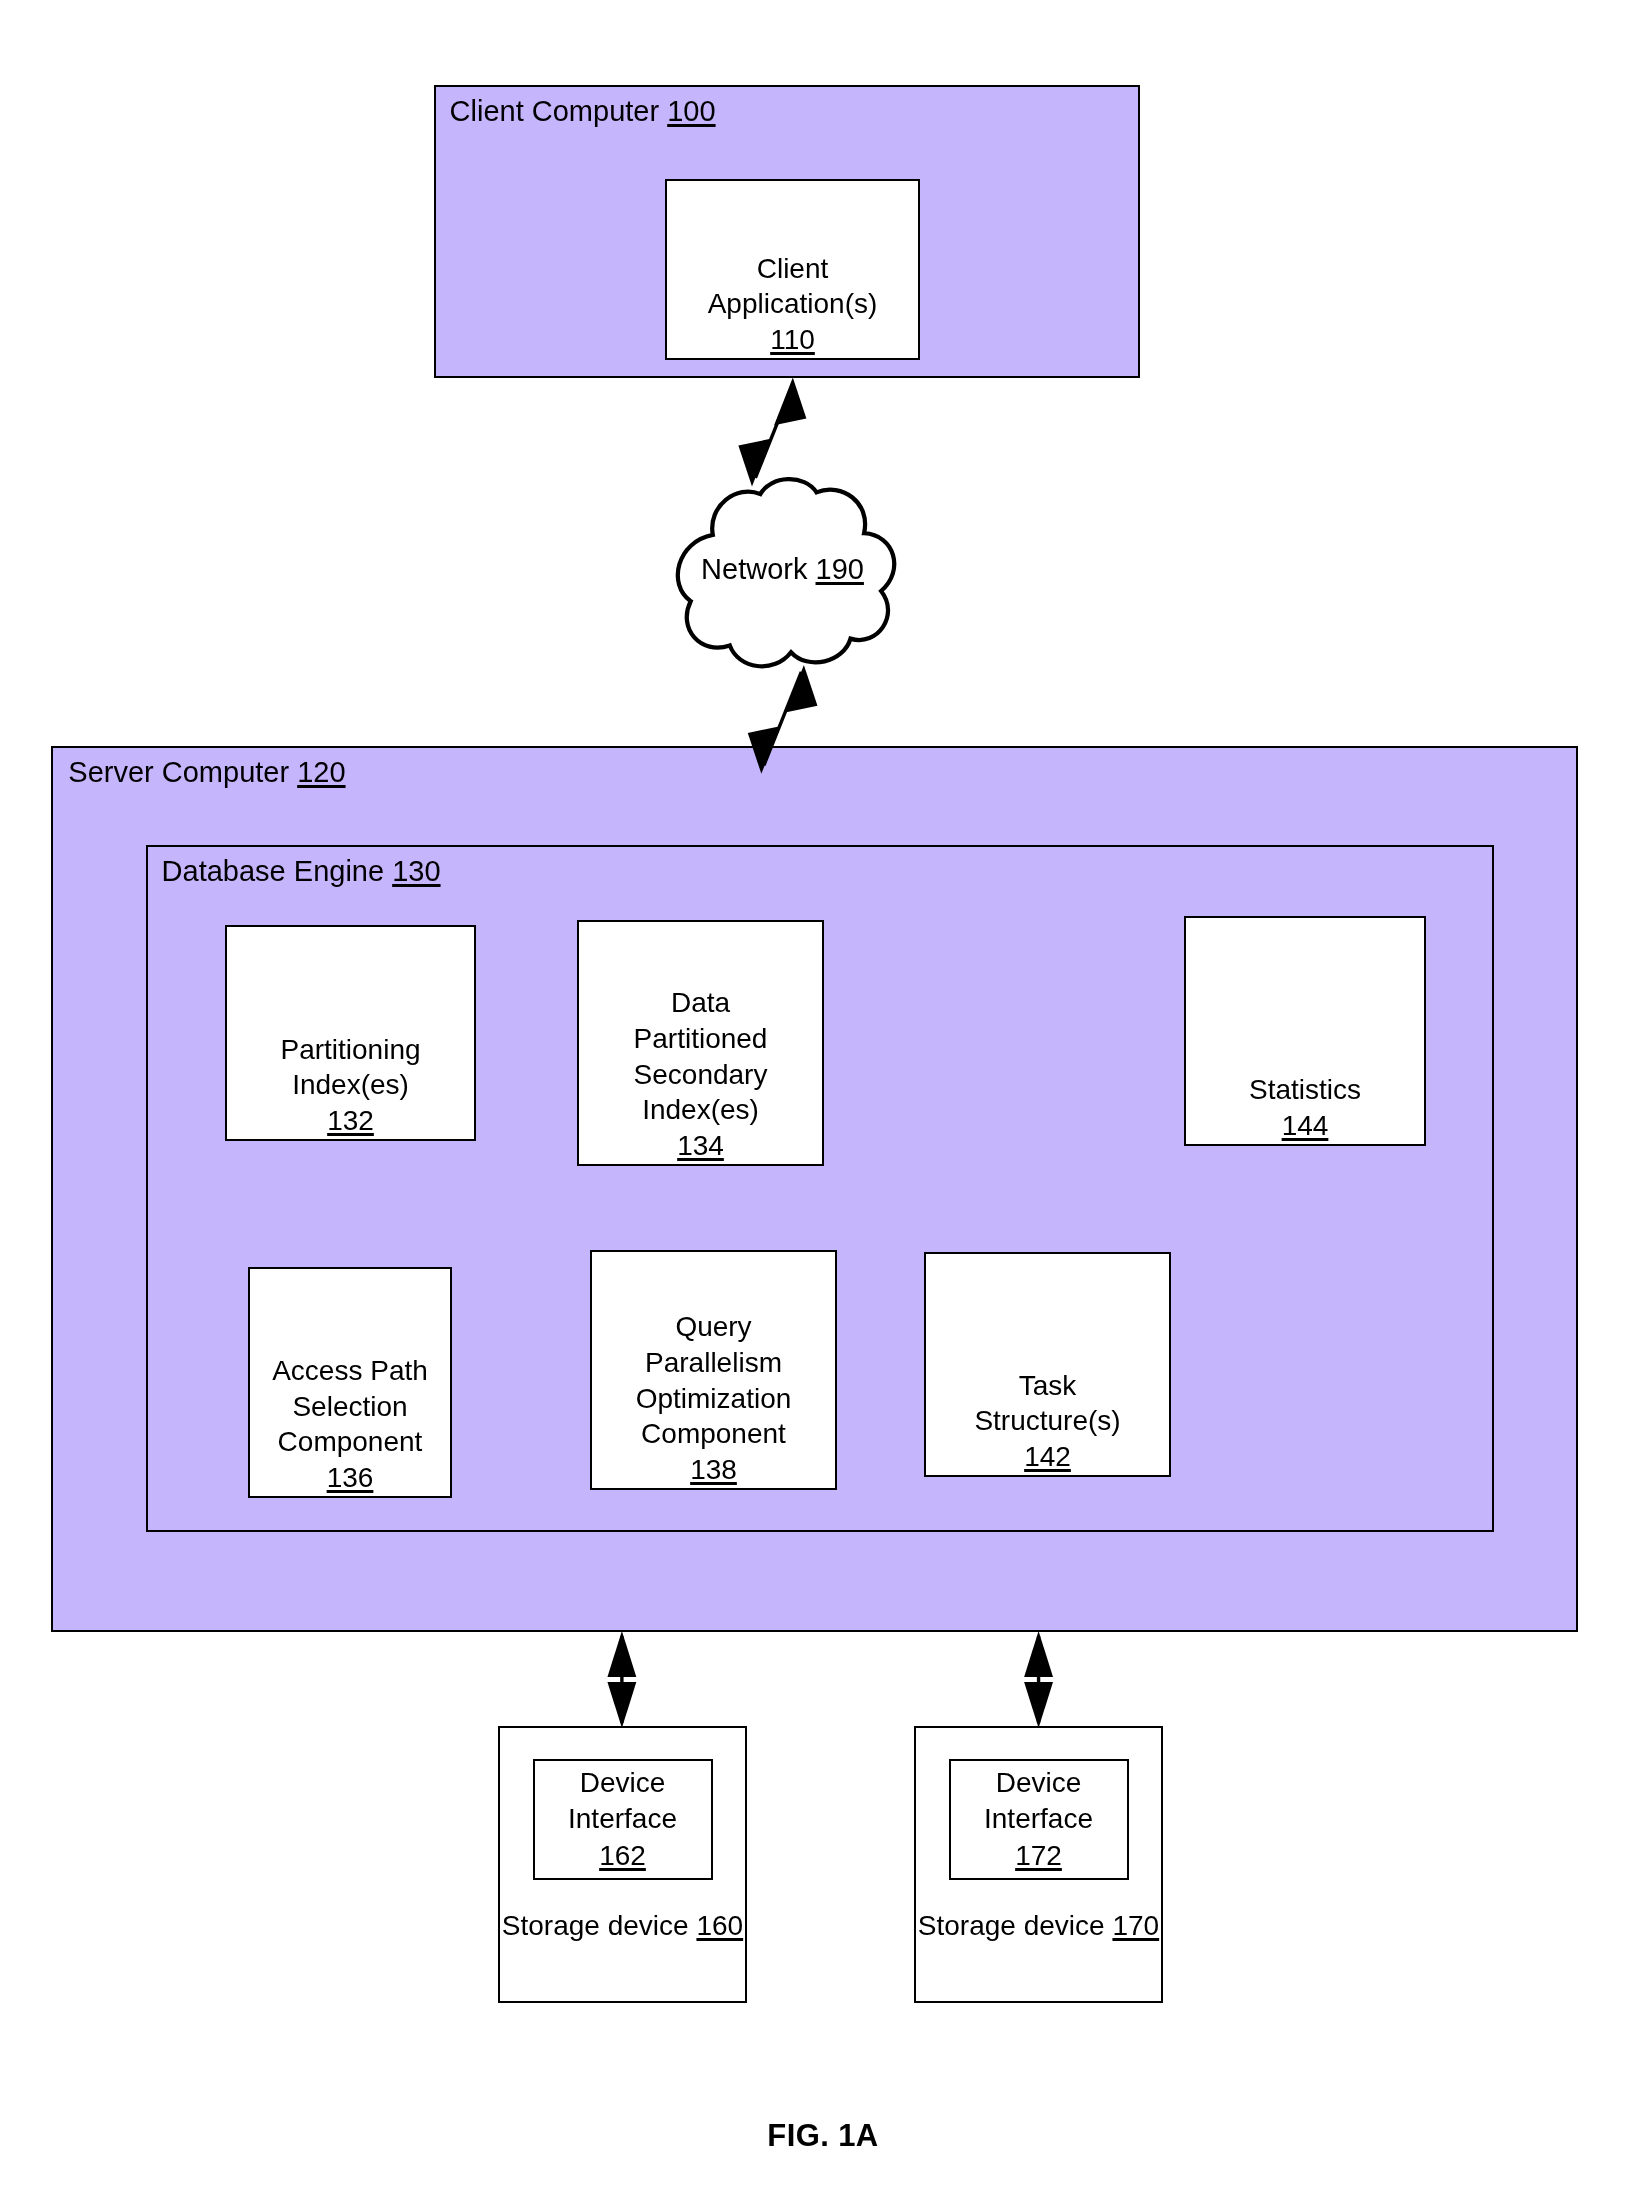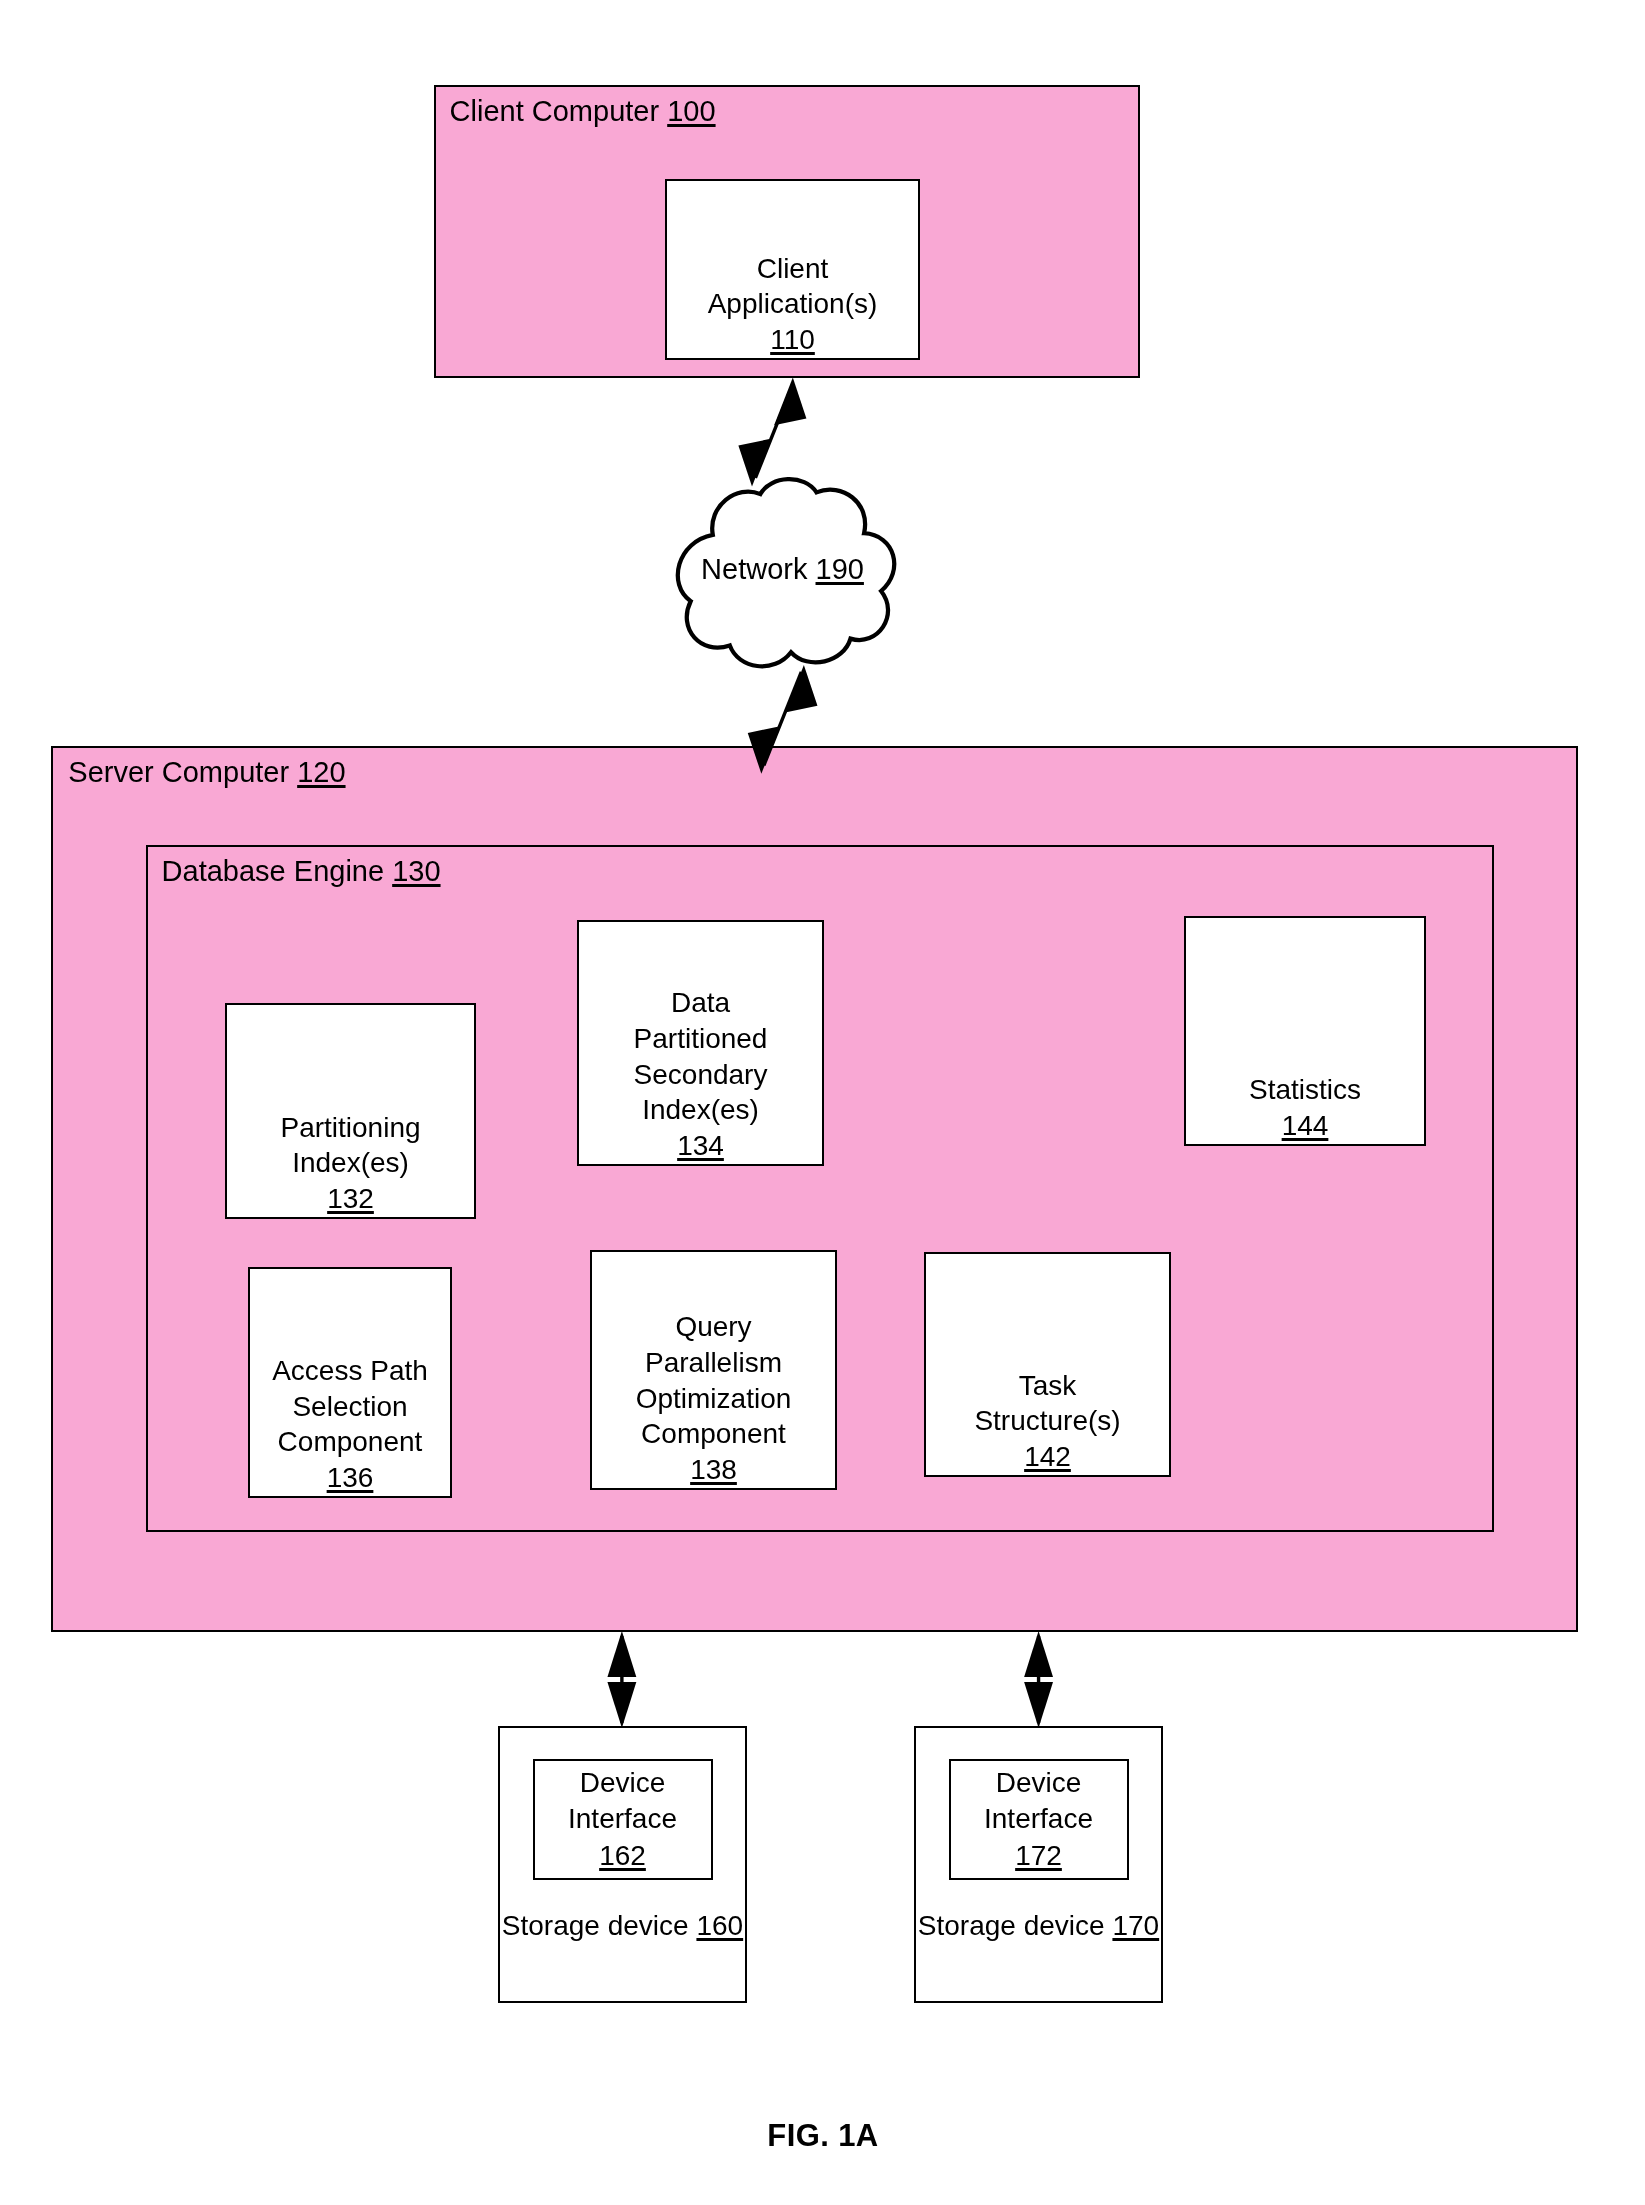--- a/index.html
+++ b/index.html
@@ -16,21 +16,21 @@
     width: 1646px;
     height: 2205px;
     background: #ffffff;
     overflow: hidden;
   }
 
   
   .box {
     position: absolute;
     border: 2.6px solid #000000;
-    background: #f9a8d4;
+    background: #c4b5fd;
     box-sizing: border-box;
   }
   .box-title {
     position: absolute;
     font-size: 29px;
     line-height: 1.1;
     white-space: nowrap;
   }
   .unit {
     position: absolute;
@@ -76,21 +76,21 @@
     white-space: nowrap;
   }
 
   
   #server-computer { left: 51px; top: 746px; width: 1527px; height: 886px; }
   #server-computer > .box-title { left: 15.3px; top: 8.5px; }
   #database-engine { left: 146px; top: 845px; width: 1348px; height: 687px; }
   #database-engine > .box-title { left: 13.6px; top: 8.5px; }
 
   
-  #partitioning-index { left: 225px; top: 1003px; width: 251px; height: 216px; }
+  #partitioning-index { left: 225px; top: 925px; width: 251px; height: 216px; }
   #dp-secondary-index { left: 577px; top: 920px; width: 247px; height: 246px; }
   #tasks            { left: 867px; top: 916px; width: 242px; height: 230px; }
   #statistics       { left: 1184px; top: 916px; width: 242px; height: 230px; }
 
   
   #access-path      { left: 248px; top: 1267px; width: 204px; height: 231px; }
   #query-parallelism{ left: 590px; top: 1250px; width: 247px; height: 240px; }
   #task-structures  { left: 924px; top: 1252px; width: 247px; height: 225px; }
 
   

